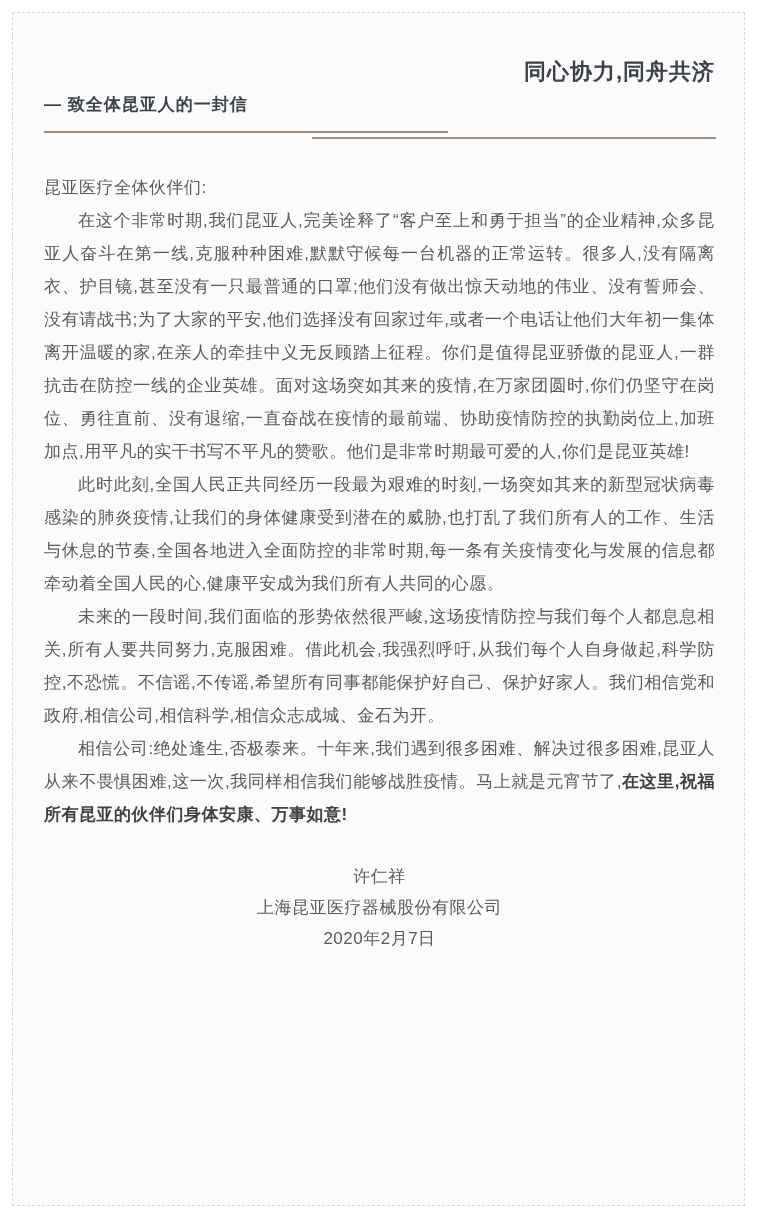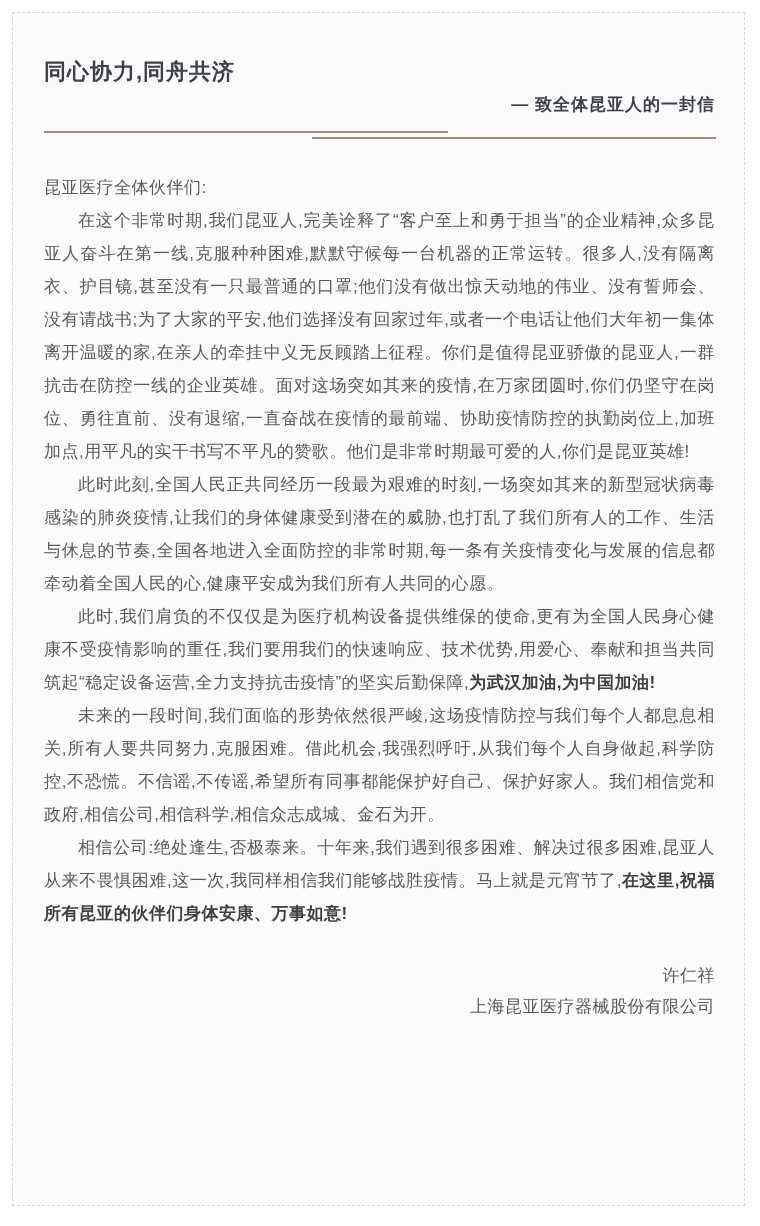--- a/index.html
+++ b/index.html
@@ -20,30 +20,30 @@
     left: 12px;
     width: 733px;
     height: 1194px;
     box-sizing: border-box;
     border: 1px dashed #d8d8d8;
     background: #fbfbfb;
     padding: 22px 29px 0 31px;
   }
   .title {
     margin: 22px 0 0;
-    text-align: left;
+    text-align: right;
     font-size: 22px;
     line-height: 30px;
     font-weight: bold;
     color: #3b414b;
     letter-spacing: 1px;
   }
   .subtitle {
     margin: 6px 0 0;
-    text-align: right;
+    text-align: left;
     font-size: 17px;
     line-height: 24px;
     font-weight: bold;
     color: #3b414b;
     letter-spacing: 1px;
   }
   .divider {
     position: relative;
     margin-top: 14px;
     height: 10px;
@@ -78,21 +78,21 @@
     margin: 0;
     text-indent: 2em;
     text-align: justify;
   }
   .para strong {
     color: #404040;
     font-weight: bold;
   }
   .signature {
     margin-top: 30px;
-    text-align: right;
+    text-align: center;
     color: #5a5a5a;
     font-size: 17px;
     letter-spacing: 0.5px;
   }
   .signature div {
     line-height: 31px;
   }
 </style>
 </head>
 <body>
@@ -108,27 +108,27 @@
   </div>
 
   <div class="body-text">
 
     <p class="salutation">昆亚医疗全体伙伴们:</p>
 
     <p class="para"><span>在这个非常时期,我们昆亚人,完美诠释了“客户至上和勇于担当”的企业精神,众多昆亚人奋斗在第一线,克服种种困难,默默守候每一台机器的正常运转。很多人,没有隔离衣、护目镜,甚至没有一只最普通的口罩;他们没有做出惊天动地的伟业、没有誓师会、没有请战书;为了大家的平安,他们选择没有回家过年,或者一个电话让他们大年初一集体离开温暖的家,在亲人的牵挂中义无反顾踏上征程。你们是值得昆亚骄傲的昆亚人,一群抗击在防控一线的企业英雄。面对这场突如其来的疫情,在万家团圆时,你们仍坚守在岗位、勇往直前、没有退缩,一直奋战在疫情的最前端、协助疫情防控的执勤岗位上,加班加点,用平凡的实干书写不平凡的赞歌。他们是非常时期最可爱的人,你们是昆亚英雄!</span><strong></strong></p>
 
     <p class="para"><span>此时此刻,全国人民正共同经历一段最为艰难的时刻,一场突如其来的新型冠状病毒感染的肺炎疫情,让我们的身体健康受到潜在的威胁,也打乱了我们所有人的工作、生活与休息的节奏,全国各地进入全面防控的非常时期,每一条有关疫情变化与发展的信息都牵动着全国人民的心,健康平安成为我们所有人共同的心愿。</span><strong></strong></p>
 
-    <p class="para"><span>此时,我们肩负的不仅仅是为医疗机构设备提供维保的使命,更有为全国人民身心健康不受疫情影响的重任,我们要用我们的快速响应、技术优势,用爱心、奉献和担当共同筑起“稳定设备运营,全力支持抗击疫情”的坚实后勤保障,</span><strong>为武汉加油,为中国加油!</strong></p>
 
 
     <p class="para"><span>未来的一段时间,我们面临的形势依然很严峻,这场疫情防控与我们每个人都息息相关,所有人要共同努力,克服困难。借此机会,我强烈呼吁,从我们每个人自身做起,科学防控,不恐慌。不信谣,不传谣,希望所有同事都能保护好自己、保护好家人。我们相信党和政府,相信公司,相信科学,相信众志成城、金石为开。</span><strong></strong></p>
 
     <p class="para"><span>相信公司:绝处逢生,否极泰来。十年来,我们遇到很多困难、解决过很多困难,昆亚人从来不畏惧困难,这一次,我同样相信我们能够战胜疫情。马上就是元宵节了,</span><strong>在这里,祝福所有昆亚的伙伴们身体安康、万事如意!</strong></p>
 
   </div>
 
   <div class="signature">
     <div>许仁祥</div>
     <div>上海昆亚医疗器械股份有限公司</div>
+    <div>2020年2月7日</div>
   </div>
 
 </div>
 
 </body></html>

